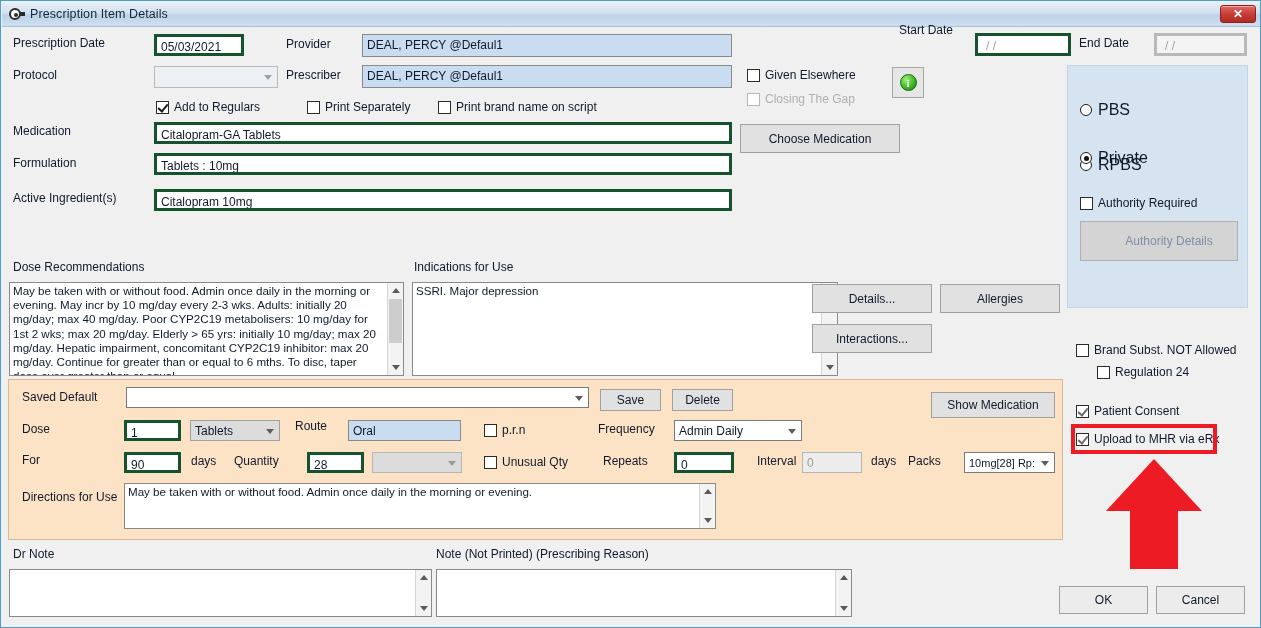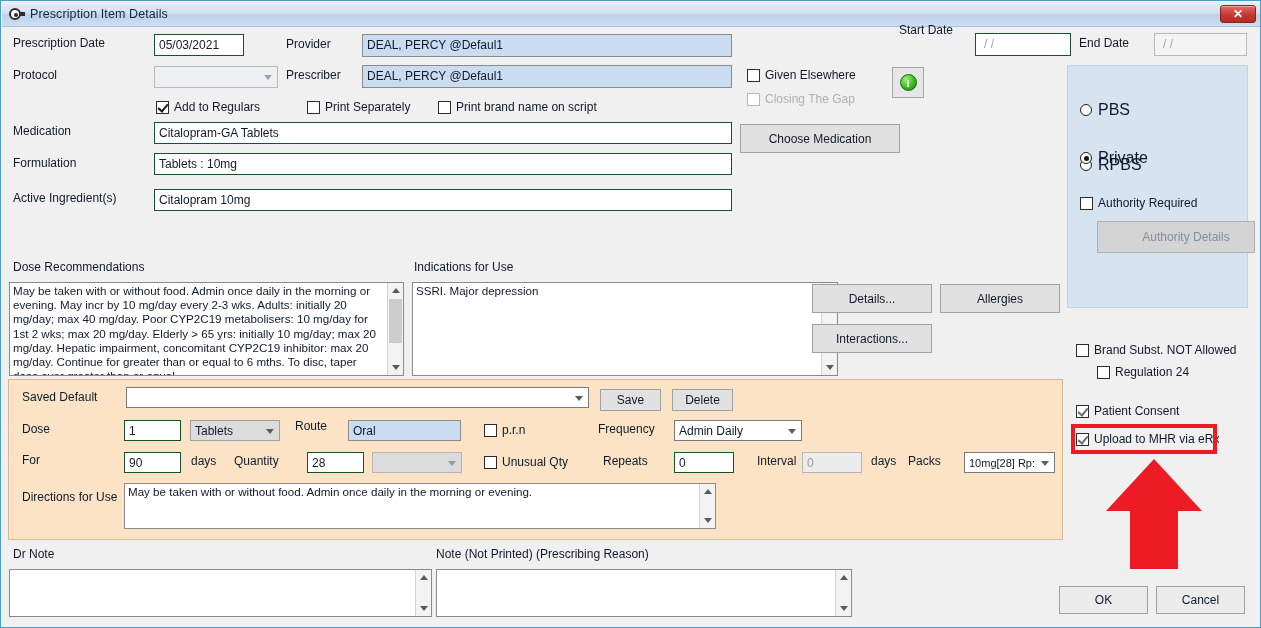--- a/index.html
+++ b/index.html
@@ -47,21 +47,21 @@
     position:absolute; right:5px; top:3px; width:36px; height:18px;
     background:linear-gradient(to bottom,#e26a66,#c53a32 55%, #b02b24);
     border:1px solid #8d2019; border-radius:3px;
     color:#fff; font-size:12px; font-weight:bold;
     display:flex; align-items:center; justify-content:center;
     box-shadow: inset 0 1px 0 rgba(255,255,255,.45);
   }
   
   .lbl { position:absolute; font-size:12px; color:#101a2c; white-space:nowrap; }
   .inp {
-    position:absolute; background:#fff; border:1px solid #14532d;
+    position:absolute; background:#fff; border:3px solid #14532d;
     font-family:"Liberation Sans", sans-serif; font-size:12px; color:#101a2c;
     padding:2px 4px; line-height:16px; overflow:hidden; white-space:nowrap;
   }
   .inp.blue { background:#c9dcf0; border:1px solid #8a8a8a; }
   .inp.grey { background:#ececec; border:1px solid #b5b5b5; color:#9b9b9b; }
   .inp.ph { color:#a0a0a0; }
   .combo {
     position:absolute; background:#dcdcdc; border:1px solid #a0a0a0;
     font-size:12px; color:#101a2c; padding:2px 4px; line-height:16px;
   }
@@ -224,21 +224,21 @@
       <span>RPBS</span>
     </div>
     <div class="rad" style="left:12px; top:83px;">
       <span class="dot sel"></span>
       <span>Private</span>
     </div>
     <div class="chk" style="left:12px; top:130px;">
       <span class="box"></span>
       <span>Authority Required</span>
     </div>
-    <div class="btn disabled" style="left:29px; top:155px; width:158px; height:32px;padding-left:20px;">Authority Details</div>
+    <div class="btn disabled" style="left:12px; top:155px; width:158px; height:40px;padding-left:20px;">Authority Details</div>
   </div>
 
   <div class="chk" style="left:1075px; top:342px;">
     <span class="box"></span>
     <span>Brand Subst. NOT Allowed</span>
   </div>
   <div class="chk" style="left:1075px; top:364px;padding-left:21px;">
     <span class="box"></span>
     <span>Regulation 24</span>
   </div>
@@ -288,20 +288,21 @@
   <div class="btn" style="left:811px; top:323px; width:120px; height:29px;">Interactions...</div>
 
   <div id="peach">
     <div class="lbl" style="left:13px; top:10px;">Saved Default</div>
     <div class="combo white" style="left:117px; top:7px; width:463px; height:21px;">
       <span></span>
       <i class="arrow"></i>
     </div>
     <div class="btn" style="left:591px; top:9px; width:61px; height:22px;">Save</div>
     <div class="btn" style="left:663px; top:9px; width:61px; height:22px;">Delete</div>
+    <div class="btn" style="left:922px; top:12px; width:124px; height:26px;">Show Medication</div>
 
     <div class="lbl" style="left:13px; top:42px;">Dose</div>
     <div class="inp" style="left:115px; top:40px; width:57px; height:21px;">1</div>
     <div class="combo" style="left:181px; top:40px; width:90px; height:21px;">
       <span>Tablets</span>
       <i class="arrow"></i>
     </div>
     <div class="lbl" style="left:286px; top:39px;">Route</div>
     <div class="inp blue" style="left:339px; top:40px; width:113px; height:21px;">Oral</div>
     <div class="chk" style="left:475px; top:43px;">

